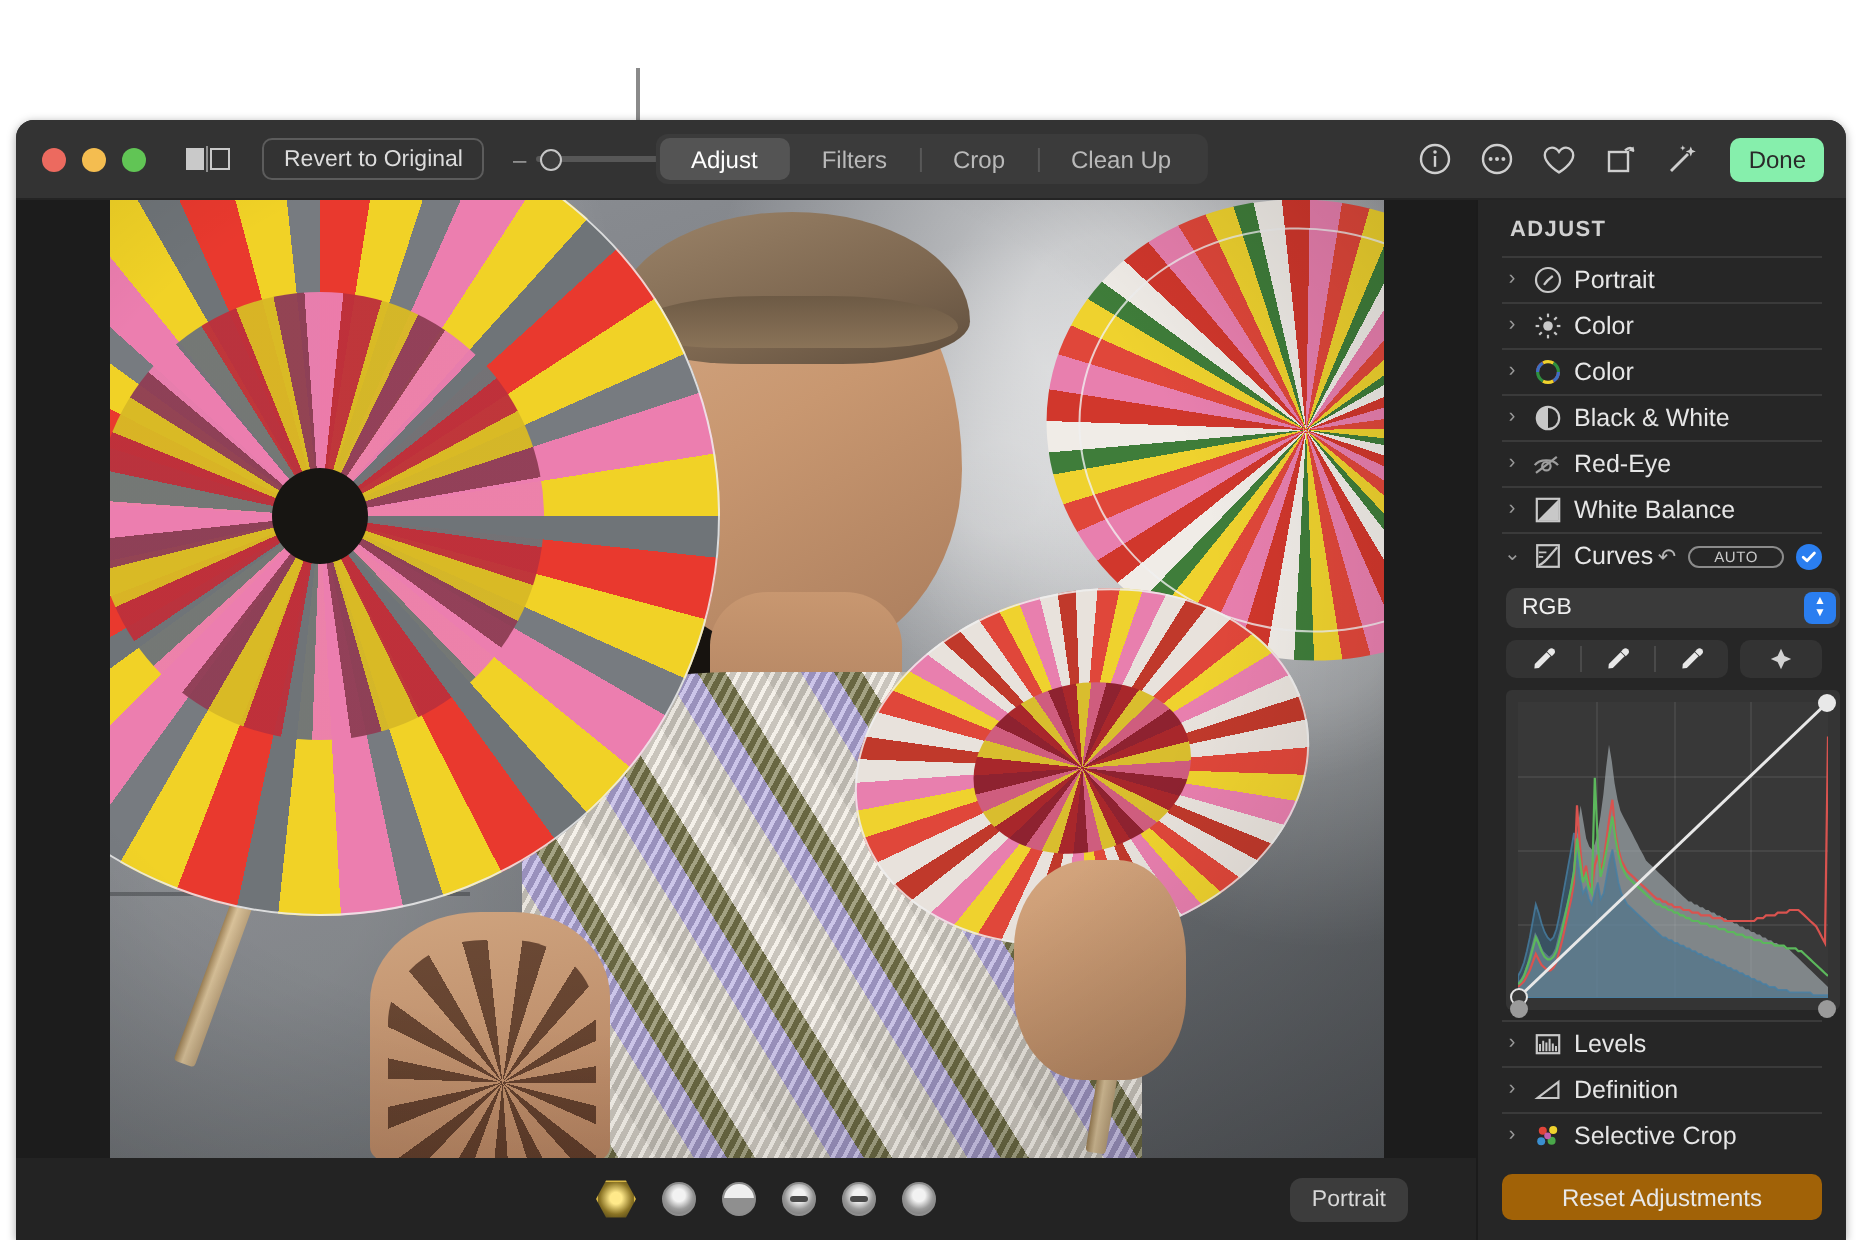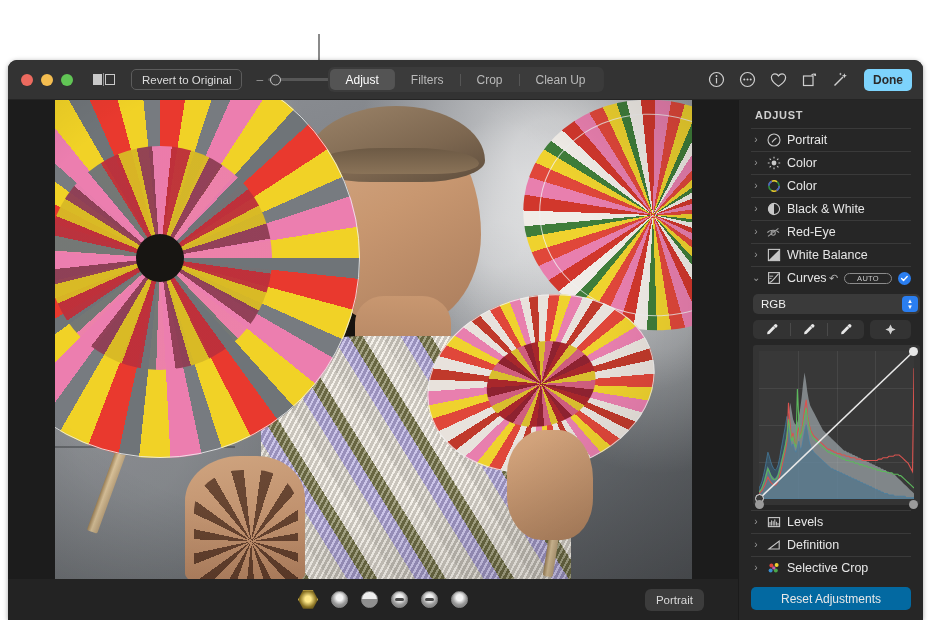--- a/index.html
+++ b/index.html
@@ -89,21 +89,21 @@
   .tab.active { background: #545454; color: #ffffff; }
   .tab-div { width: 1px; height: 12px; background: #585858; }
 
   .right-icons {
     position: absolute; right: 11px; display: flex; align-items: center; gap: 13px;
   }
   .ticon { width: 18px; height: 18px; color: #cfcfcf; display:flex; align-items:center; justify-content:center; }
   .ticon svg { display: block; }
   .done-btn {
     height: 22px; padding: 0 9px; border-radius: 5px;
-    background: #7dd3fc; color: #2a2a2a; font-size: 12px; font-weight: bold;
+    background: #86efac; color: #2a2a2a; font-size: 12px; font-weight: normal;
     display: flex; align-items: center; margin-left: 2px;
   }
 
   
   .wbody { display: flex; height: 520px; }
 
   .canvas-area {
     position: relative; width: 730px; height: 520px; background: #1c1c1c;
     display: flex; align-items: flex-start; justify-content: center;
   }
@@ -328,21 +328,21 @@
   .curve-inner { position: absolute; inset: 6px 6px 6px 6px; overflow: hidden; background: #383838; }
   .cv-grid { position: absolute; inset: 0; }
   .cv-grid i { position: absolute; background: rgba(255,255,255,.07); }
   .cpt { position: absolute; width: 9px; height: 9px; border-radius: 50%; }
   .cpt.hollow { background: #3a3a3a; border: 1.7px solid #e6e6e6; }
   .cpt.solid  { background: #e8e8e8; }
   .cpt.dim    { background: #9a9a9a; }
 
   .reset-btn {
     position: absolute; left: 12px; right: 12px; bottom: 10px; height: 23px;
-    background: #0369a1; border-radius: 5px;
+    background: #a16207; border-radius: 5px;
     display: flex; align-items: center; justify-content: center;
     font-size: 12px; color: #e8e8e8;
   }
 </style>
 </head>
 <body>
 
 <div id="root">
 
   <div class="callout-line"></div>

